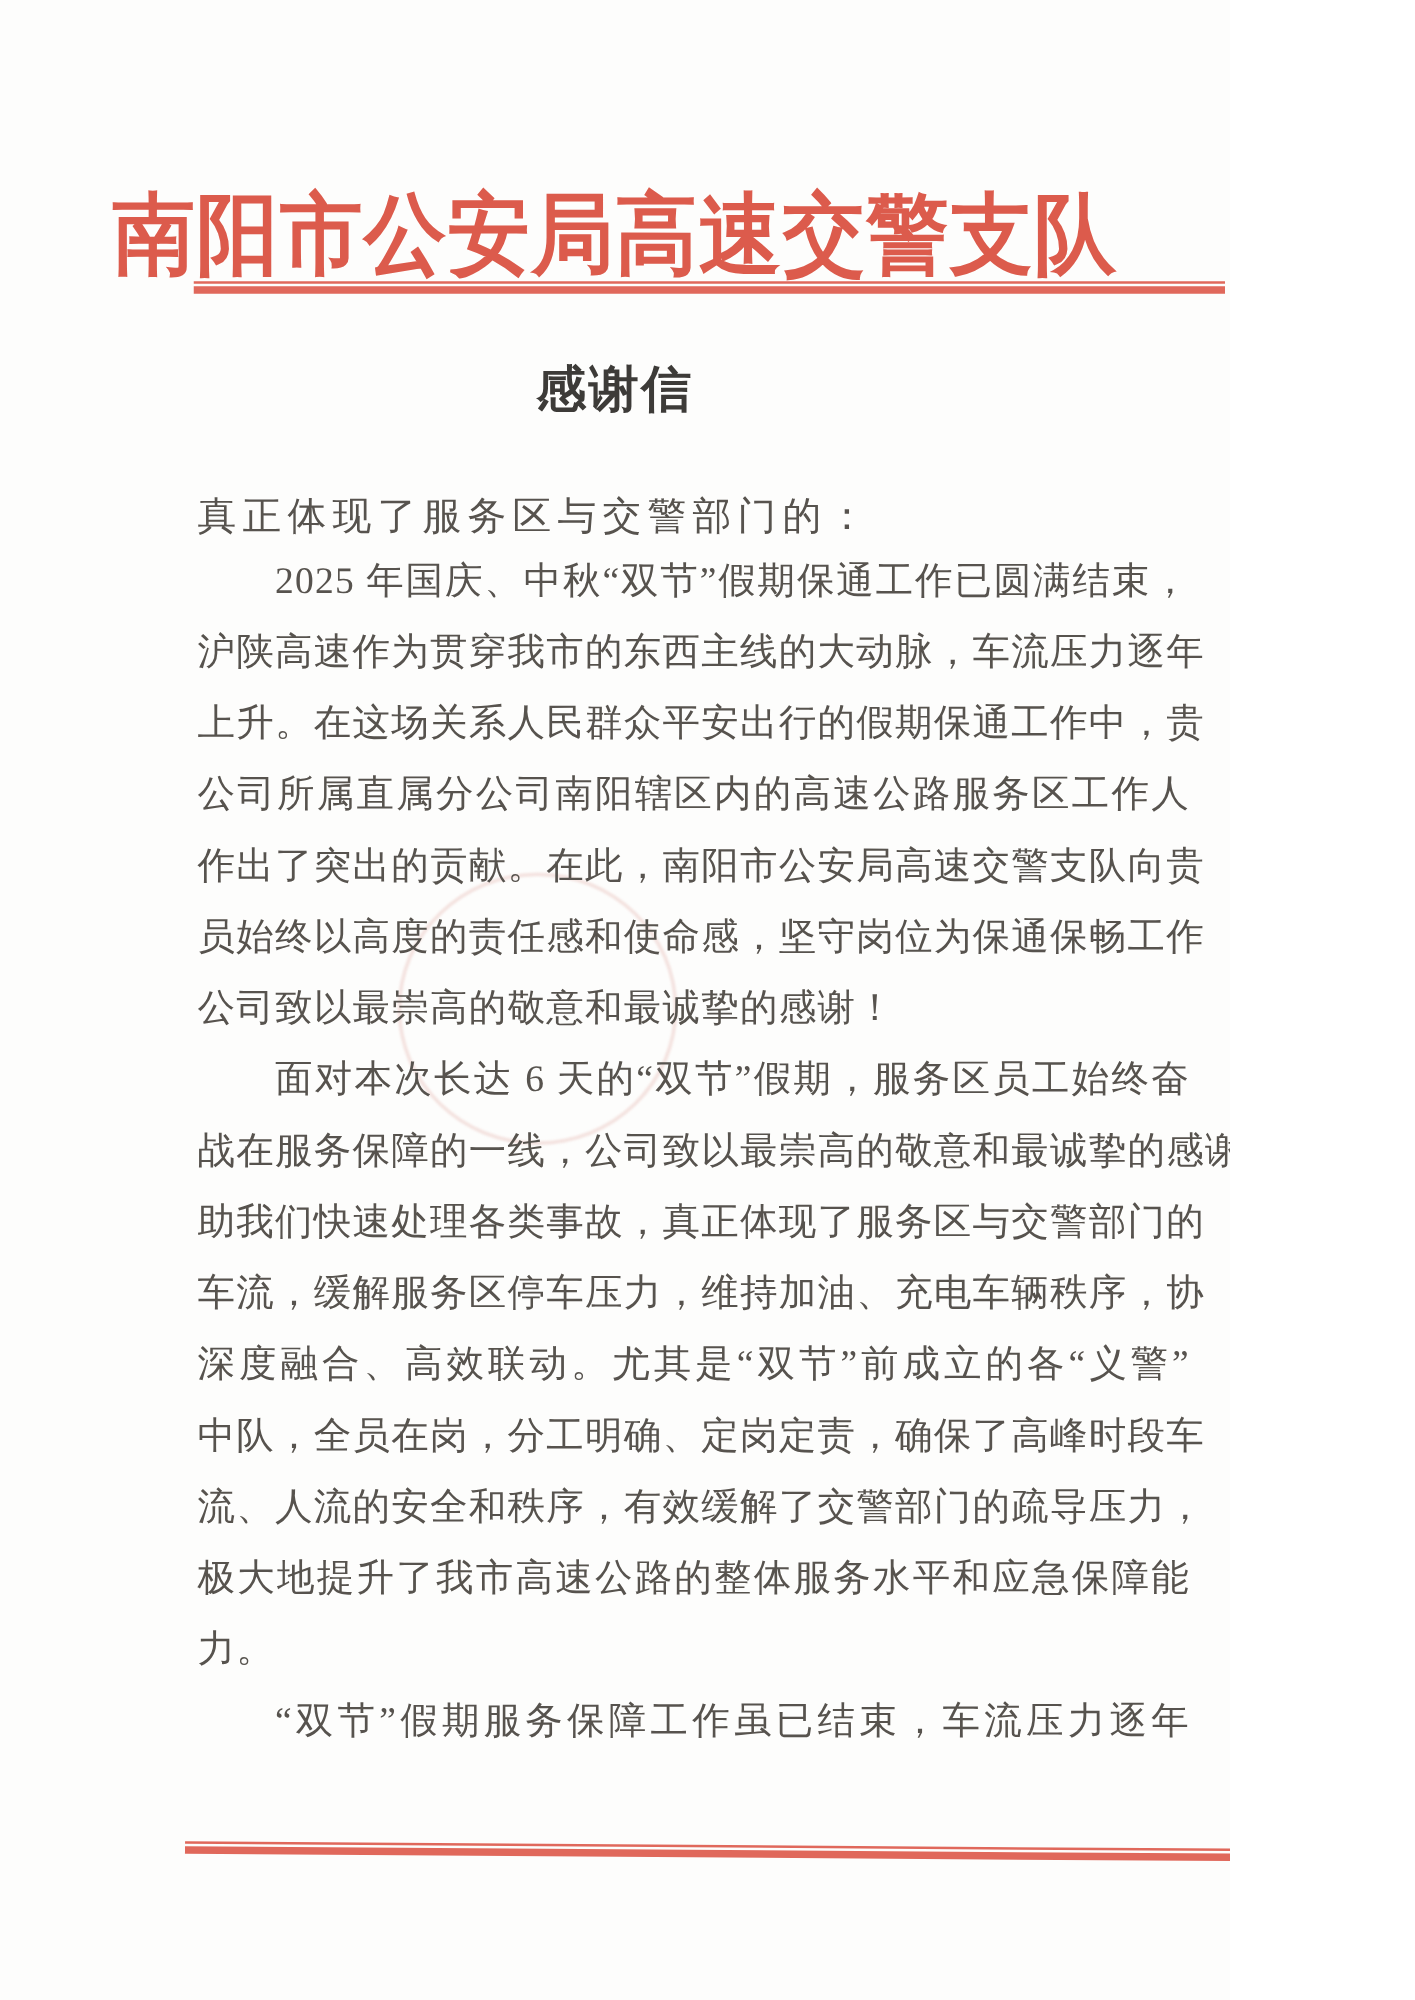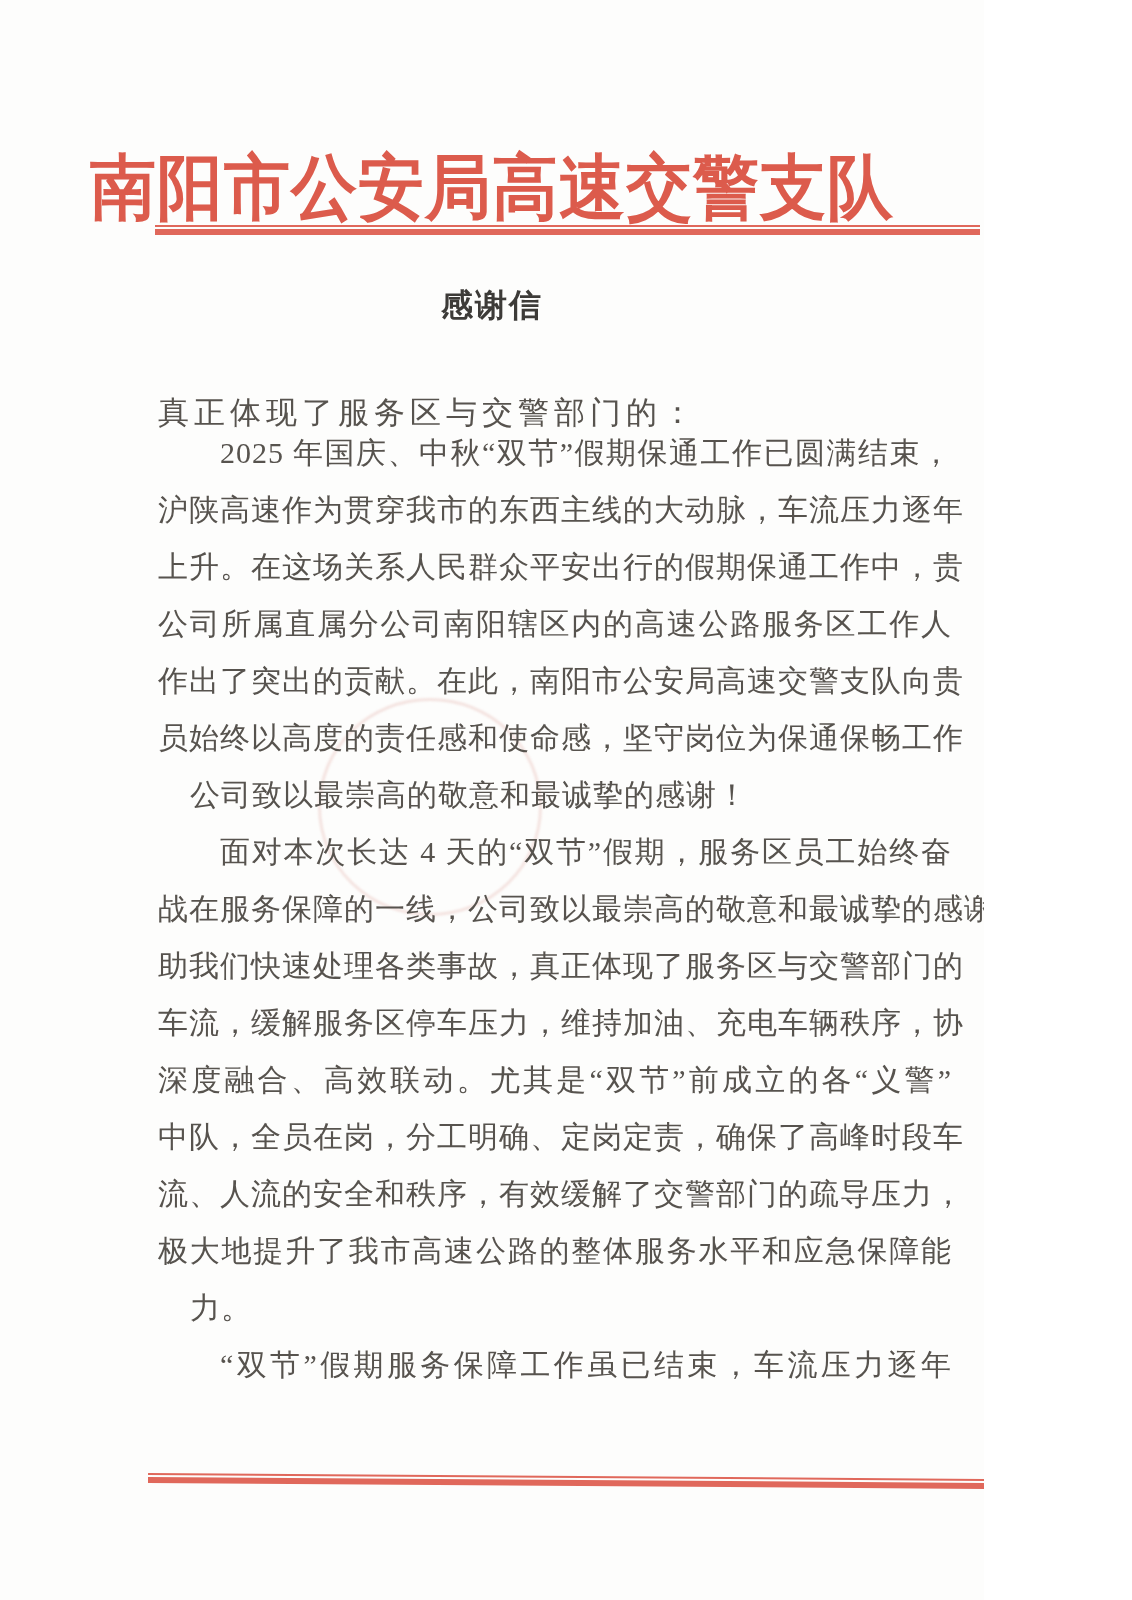--- a/index.html
+++ b/index.html
@@ -48,52 +48,52 @@
   .rule .gap   { height: 2px; }
   .rule .thick { height: 6px; background: var(--rule-red); }
   .top-rule    { top: 225px; left: 155px; width: 825px; }
   .bottom-rule { top: 1476px; left: 148px; width: 842px; transform: rotate(0.4deg); }
   .letter-title {
     position: absolute;
     top: 284px;
     left: 0;
     width: 100%;
     text-align: center;
-    font-size: 32px;
+    font-size: 40px;
     font-weight: bold;
     letter-spacing: 2px;
     color: var(--title-text);
   }
   .salutation {
     position: absolute;
     top: 392px;
     left: 158px;
     font-size: 31px;
     letter-spacing: 5px;
     color: var(--body-text);
   }
   .body-text {
     position: absolute;
-    top: 424px;
+    top: 436px;
     left: 158px;
     width: 794px;
     color: var(--body-text);
     font-family: Liberation Serif, serif;
   }
   .line {
     font-size: 30px;
     line-height: 57px;
     height: 57px;
     text-align: justify;
     text-align-last: justify;
     letter-spacing: 1px;
     white-space: nowrap;
   }
   .line.indent { text-indent: 62px; }
-  .line.end { text-align-last: left; margin-left: 32px; }
+  .line.end { text-align-last: left; }
 </style>
 </head>
 <body>
 
 <div class="page">
 
   <div class="seal-bleed"></div>
 
   <h1 class="agency">南阳市公安局高速交警支队</h1>
 
@@ -108,21 +108,21 @@
   <p class="salutation">真正体现了服务区与交警部门的：</p>
 
   <div class="body-text">
     <div class="line indent">2025 年国庆、中秋“双节”假期保通工作已圆满结束，</div>
     <div class="line">沪陕高速作为贯穿我市的东西主线的大动脉，车流压力逐年</div>
     <div class="line">上升。在这场关系人民群众平安出行的假期保通工作中，贵</div>
     <div class="line">公司所属直属分公司南阳辖区内的高速公路服务区工作人</div>
     <div class="line">作出了突出的贡献。在此，南阳市公安局高速交警支队向贵</div>
     <div class="line">员始终以高度的责任感和使命感，坚守岗位为保通保畅工作</div>
     <div class="line end">公司致以最崇高的敬意和最诚挚的感谢！</div>
-    <div class="line indent">面对本次长达 4 天的“双节”假期，服务区员工始终奋</div>
+    <div class="line indent">面对本次长达 6 天的“双节”假期，服务区员工始终奋</div>
     <div class="line">战在服务保障的一线，公司致以最崇高的敬意和最诚挚的感谢</div>
     <div class="line">助我们快速处理各类事故，真正体现了服务区与交警部门的</div>
     <div class="line">车流，缓解服务区停车压力，维持加油、充电车辆秩序，协</div>
     <div class="line">深度融合、高效联动。尤其是“双节”前成立的各“义警”</div>
     <div class="line">中队，全员在岗，分工明确、定岗定责，确保了高峰时段车</div>
     <div class="line">流、人流的安全和秩序，有效缓解了交警部门的疏导压力，</div>
     <div class="line">极大地提升了我市高速公路的整体服务水平和应急保障能</div>
     <div class="line end">力。</div>
     <div class="line indent">“双节”假期服务保障工作虽已结束，车流压力逐年</div>
   </div>

